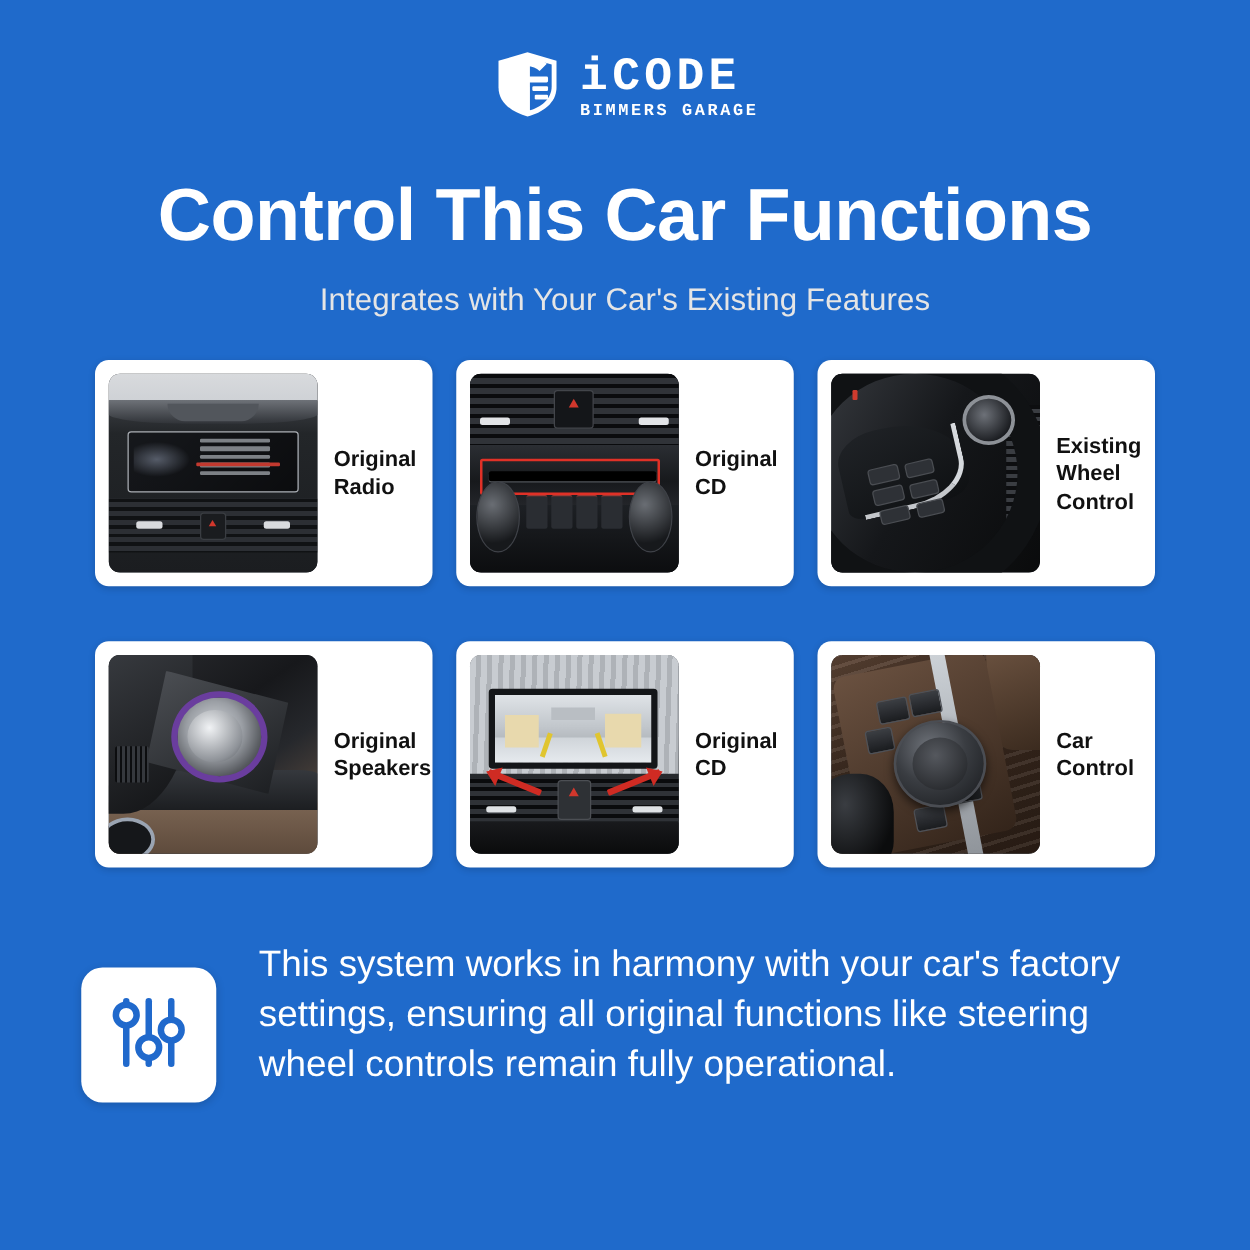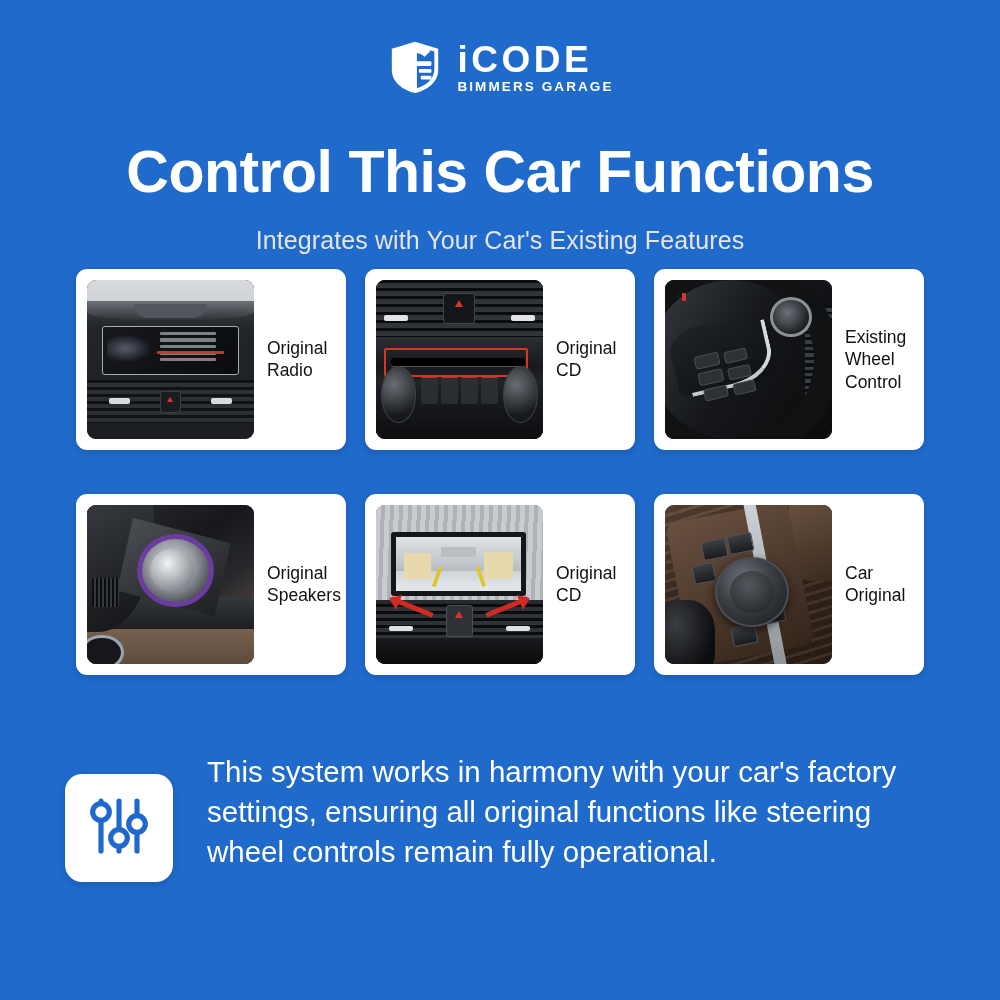--- a/index.html
+++ b/index.html
@@ -19,22 +19,23 @@
   
   .brand-header {
     height: 118px;
     display: flex;
     align-items: center;
     justify-content: center;
     padding-top: 16px;
   }
   .logo-lockup {
     display: flex;
-    align-items: center;
+    align-items: flex-end;
     gap: 13px;
+    font-family: Liberation Mono, monospace;
   }
   .logo-mark {
     width: 58px;
     height: 58px;
     position: relative;
     flex: 0 0 auto;
   }
   .logo-wordmark {
     display: flex;
     flex-direction: column;
@@ -71,27 +72,28 @@
   }
   .subheadline {
     font-size: 25px;
     color: #e5e5e5;
     margin-top: 22px;
     letter-spacing: 0.1px;
   }
 
   
   .feature-grid {
-    margin: 14px auto 0 auto;
+    margin: 33px auto 0 auto;
     width: 848px;
     display: grid;
     grid-template-columns: repeat(3, 1fr);
     grid-template-rows: repeat(2, 181px);
     column-gap: 19px;
     row-gap: 44px;
+    font-weight: bold;
   }
   .feature-card {
     background: #ffffff;
     border-radius: 11px;
     display: flex;
     align-items: center;
     padding: 11px;
     box-shadow: 0 2px 6px rgba(0,0,0,0.16);
     overflow: hidden;
   }
@@ -465,21 +467,21 @@
         <div class="btn b1"></div>
           <div class="btn b2"></div>
           <div class="btn b3"></div>
         <div class="btn b4"></div>
           <div class="btn b5"></div>
         <div class="knob"></div>
         <div class="shifter"></div>
       </div>
     </div>
     <div class="card-label" style="white-space:pre-line">Car
-Original</div>
+Control</div>
   </div>
 
 </div>
 
 <div class="bottom-banner">
   <div class="banner-icon-tile">
     <span>
       <svg width="70" height="70" viewBox="0 0 70 70" aria-hidden="true">
         <g stroke="#2069CC" stroke-width="5.2" stroke-linecap="round" fill="none">
           <line x1="17" y1="10" x2="17" y2="60"></line>

